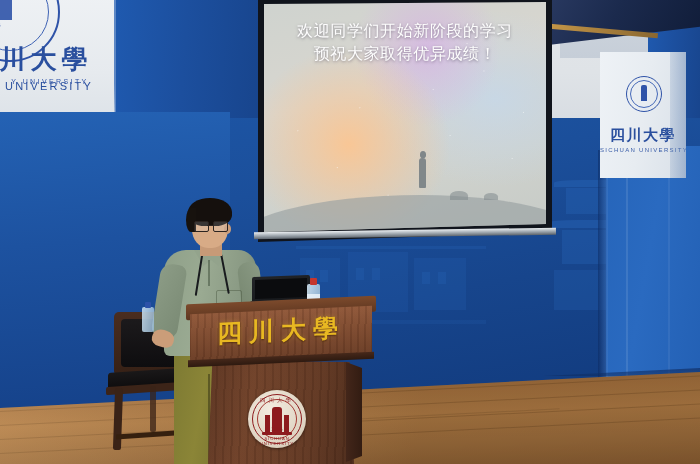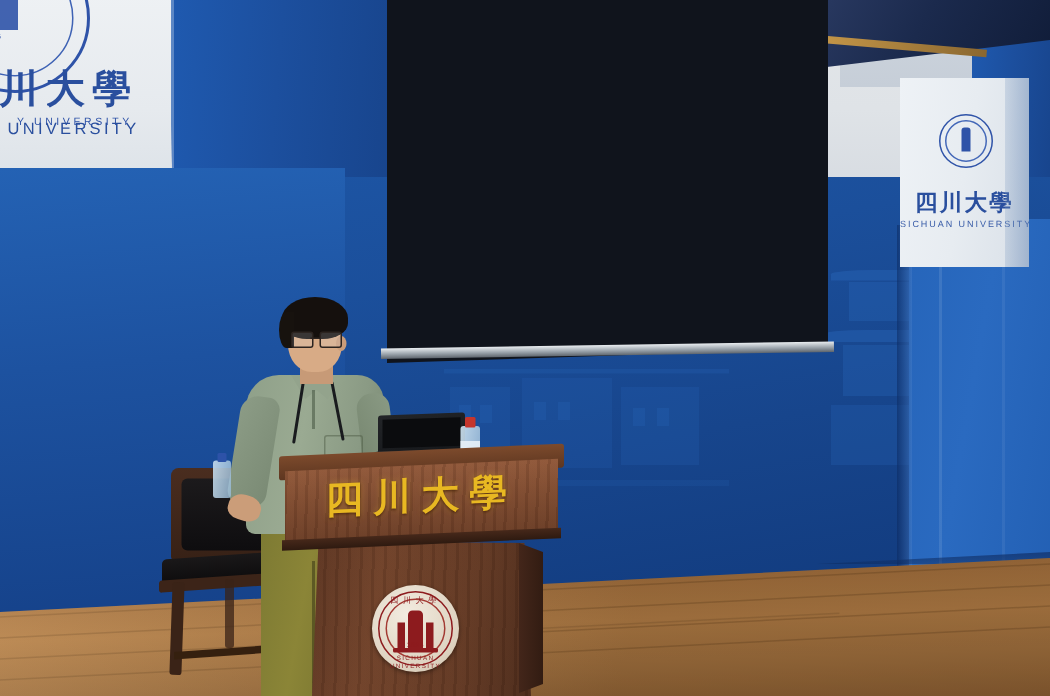--- a/index.html
+++ b/index.html
@@ -520,20 +520,31 @@
     <div class="seal">
       <div class="seal-bar"></div>
     </div>
     <div class="cn">四川大學</div>
     <div class="en">SICHUAN UNIVERSITY</div>
     <div class="fold"></div>
   </div>
 
   <div id="screen-wrap">
     <div id="screen-frame"></div>
+    <div id="screen">
+      <div class="stars"></div>
+      <div class="hill"></div>
+      <div class="figure"></div>
+      <div class="shrub" style="left:66%;"></div>
+      <div class="shrub" style="left:78%;width:14px;height:7px;"></div>
+      <div class="slide-text">
+        <div class="line1">欢迎同学们开始新阶段的学习</div>
+        <div class="line2">预祝大家取得优异成绩！</div>
+      </div>
+    </div>
     <div id="screen-bar"></div>
   </div>
 
   <div id="floor-edge"></div>
   <div id="floor">
     <div class="plank" style="top:18px;transform:rotate(-2.9deg);"></div>
     <div class="plank" style="top:32px;transform:rotate(-2.9deg);"></div>
     <div class="plank" style="top:46px;transform:rotate(-2.9deg);"></div>
     <div class="plank" style="top:60px;transform:rotate(-2.9deg);"></div>
     <div class="plank" style="top:74px;transform:rotate(-2.9deg);"></div>

